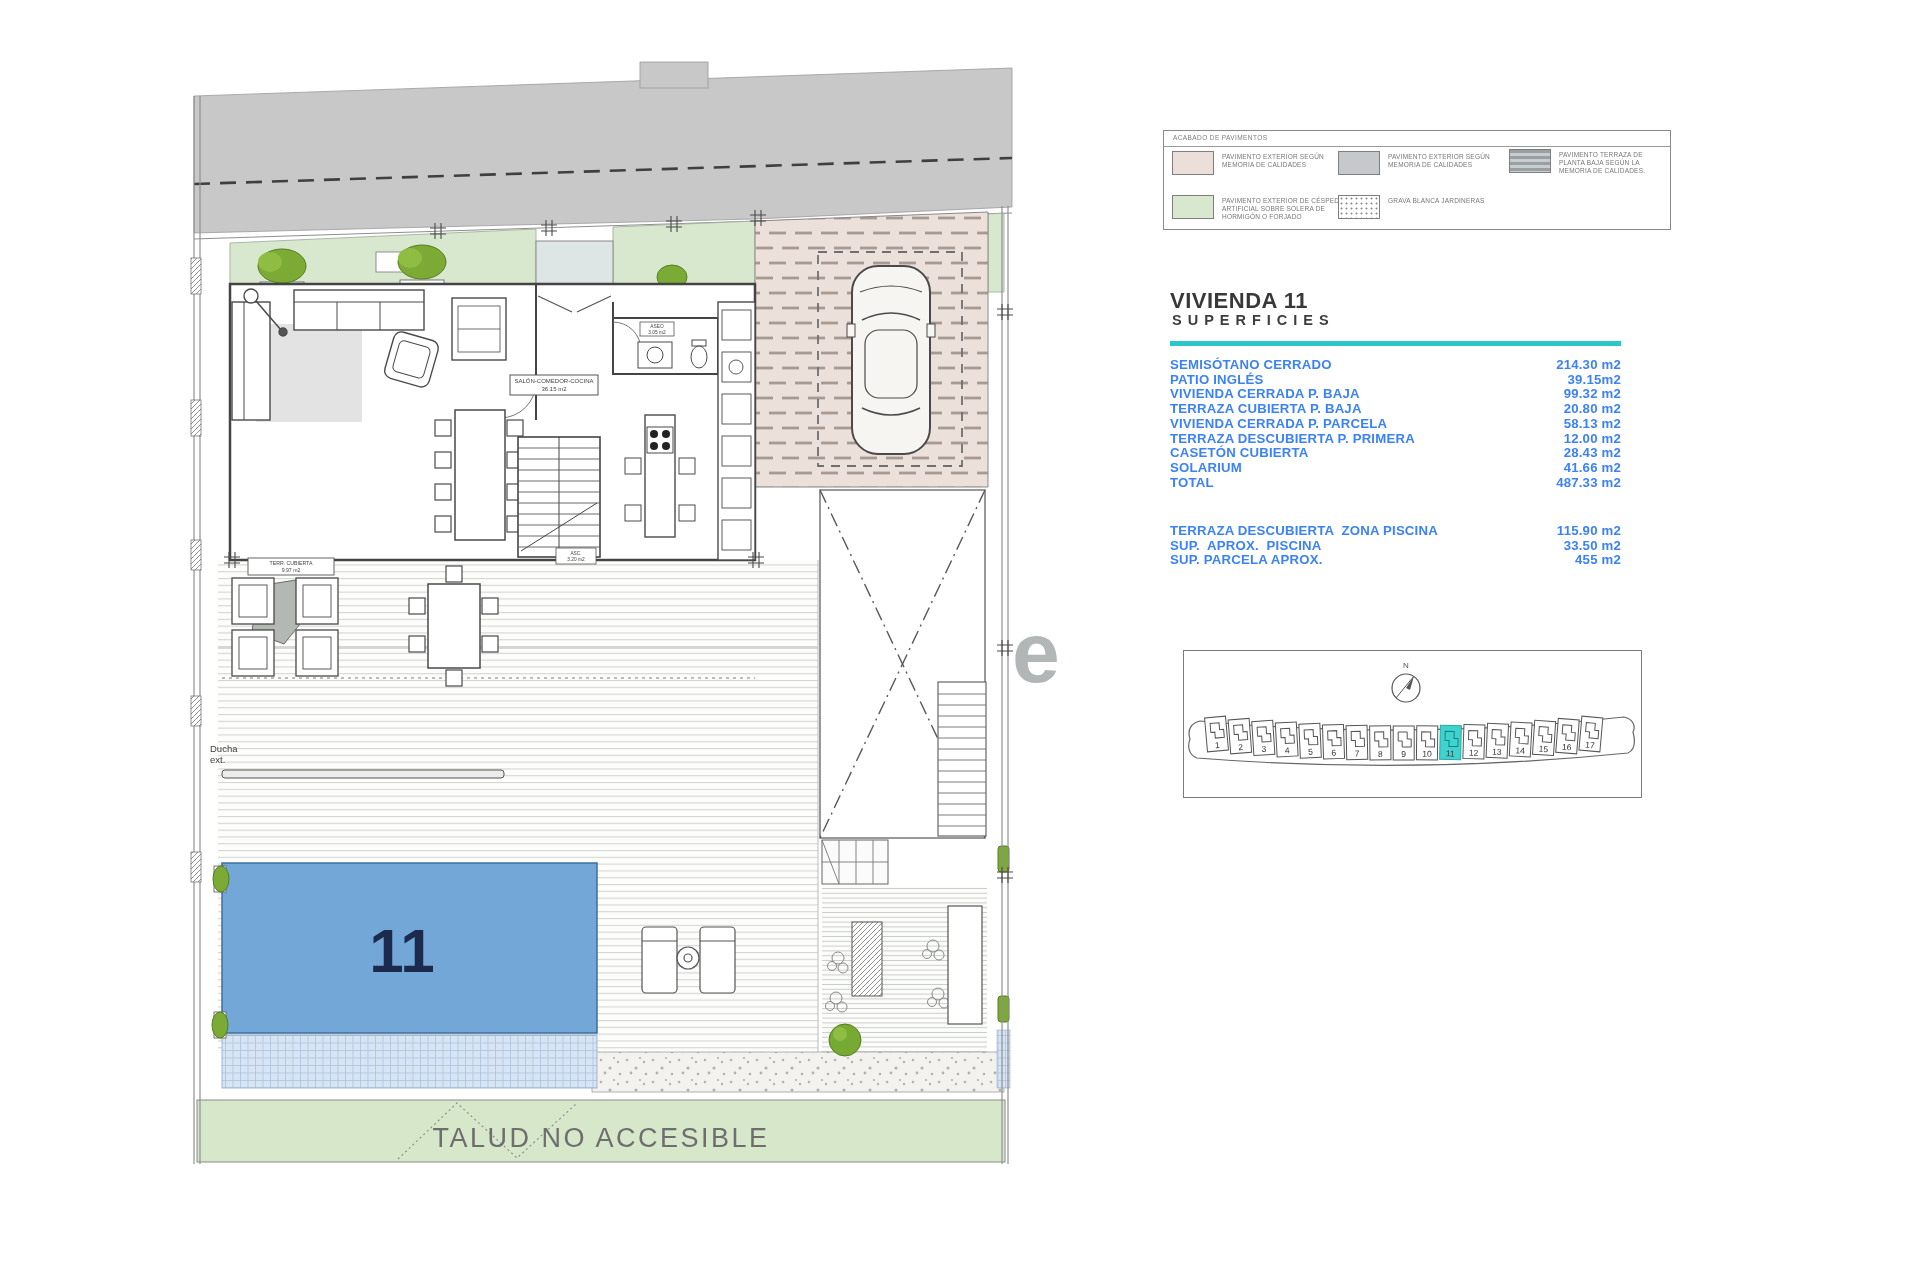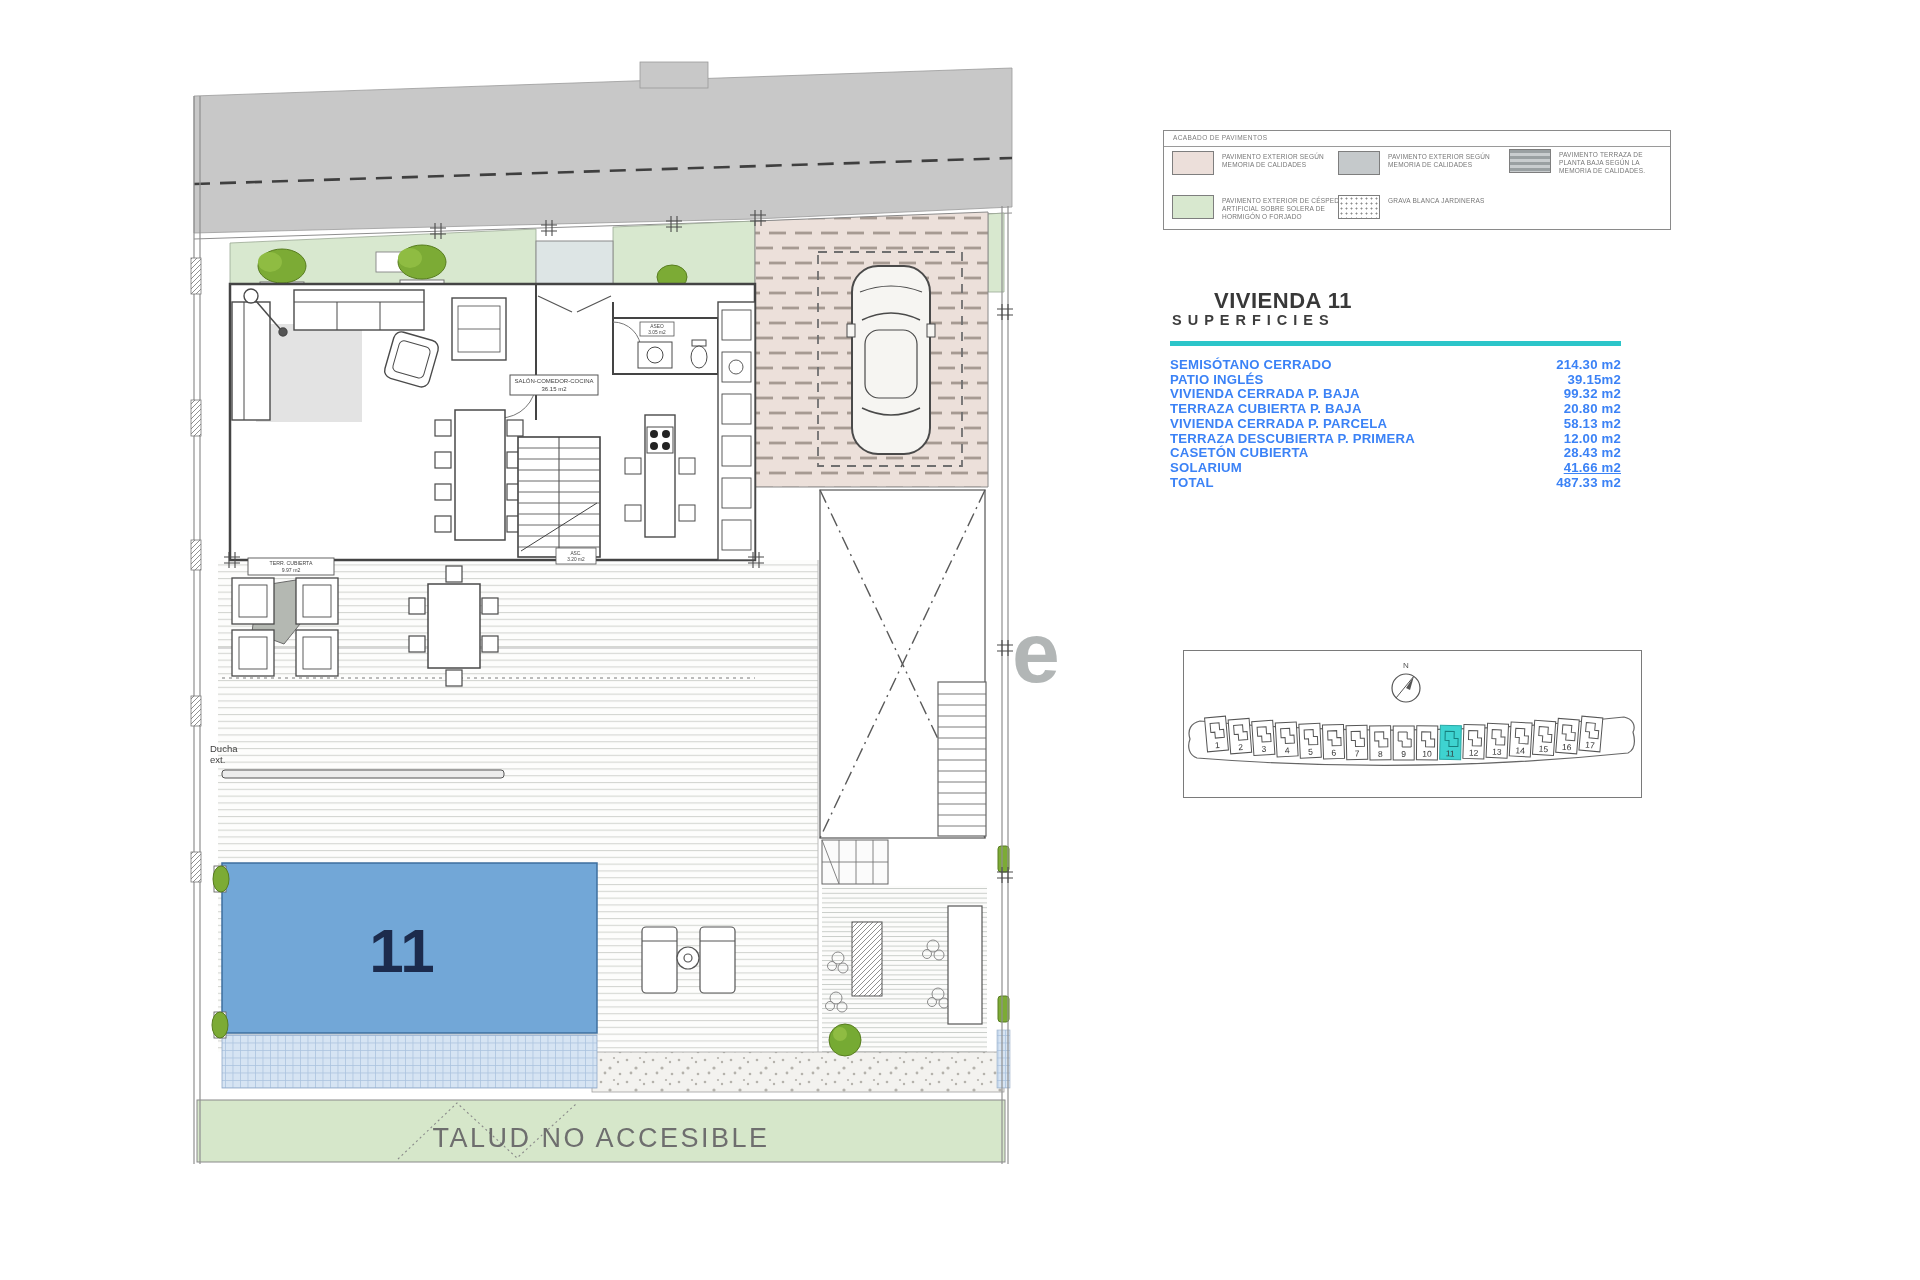--- a/index.html
+++ b/index.html
@@ -15,28 +15,28 @@
   .legend-rule{position:absolute;left:0;right:0;top:15px;border-top:1px solid #9a9a9a;}
   .lg-item{position:absolute;}
   .lg-sw{position:absolute;width:42px;height:24px;border:1px solid #7e7e7e;box-sizing:border-box;}
   .sw-pink{background:#ecdfda;}
   .sw-gray{background:#c5c9cb;}
   .sw-striped{background:repeating-linear-gradient(180deg,#9aa0a2 0 3px,#c9cdcf 3px 6px);}
   .sw-green{background:#d8e8cf;}
   .sw-dots{background-color:#fff;background-image:radial-gradient(#8b8b8b 0.9px,transparent 1.1px);background-size:5px 5px;}
   .lg-label{position:absolute;font-size:6.5px;line-height:8px;color:#767676;letter-spacing:.2px;}
 
-  .summary-title{position:absolute;left:1170px;top:288px;font-size:22px;font-weight:700;color:#383838;letter-spacing:.5px;margin-left:44px;}
+  .summary-title{position:absolute;left:1170px;top:288px;font-size:22px;font-weight:700;color:#383838;letter-spacing:.5px;}
   .summary-sub{position:absolute;left:1172px;top:312px;font-size:14.5px;font-weight:700;color:#3d3d3d;letter-spacing:6px;}
   .teal-rule{position:absolute;left:1170px;top:341px;width:451px;height:5px;}
   .srows{position:absolute;left:1170px;top:358px;width:451px;}
   .srows.extra{top:524px;}
   .srow{display:flex;justify-content:space-between;font-size:13.2px;line-height:14.7px;
         font-weight:700;color:#3b82f6;letter-spacing:.2px;white-space:pre;}
-  .srow .u{text-decoration:underline;}
+  .srow .u{}
 
   .keyplan{position:absolute;left:1183px;top:650px;width:457px;height:146px;
            border:1.5px solid #7a7a7a;background:#fff;}
 </style>
 </head>
 <body>
 
 <div id="stage">
 
 <svg id="plan-svg" width="1920" height="1280" viewBox="0 0 1920 1280">
@@ -388,20 +388,25 @@
       <div class="srow"><span>SEMISÓTANO CERRADO</span><span>214.30 m2</span></div>
       <div class="srow"><span>PATIO INGLÉS</span><span>39.15m2</span></div>
       <div class="srow"><span>VIVIENDA CERRADA P. BAJA</span><span>99.32 m2</span></div>
       <div class="srow"><span>TERRAZA CUBIERTA P. BAJA</span><span>20.80 m2</span></div>
       <div class="srow"><span>VIVIENDA CERRADA P. PARCELA</span><span>58.13 m2</span></div>
       <div class="srow"><span>TERRAZA DESCUBIERTA P. PRIMERA</span><span>12.00 m2</span></div>
       <div class="srow"><span>CASETÓN CUBIERTA</span><span>28.43 m2</span></div>
       <div class="srow"><span>SOLARIUM</span><span class="u">41.66 m2</span></div>
       <div class="srow"><span>TOTAL</span><span>487.33 m2</span></div>
     </div>
+<div class="srows extra" id="summary-extra">
+      <div class="srow"><span>TERRAZA DESCUBIERTA  ZONA PISCINA</span><span>115.90 m2</span></div>
+      <div class="srow"><span>SUP.  APROX.  PISCINA</span><span>33.50 m2</span></div>
+      <div class="srow"><span>SUP. PARCELA APROX.</span><span>455 m2</span></div>
+    </div>
 
 <div class="keyplan">
   <svg id="keyplan-svg" width="454" height="143" viewBox="0 0 454 143">
     <g>
       <text x="222" y="17" font-size="8" fill="#555" text-anchor="middle">N</text>
       <circle cx="222" cy="37" r="14" fill="none" stroke="#555" stroke-width="1.2"></circle>
       <line x1="212" y1="47" x2="230" y2="25" stroke="#555" stroke-width="1"></line>
       <path d="M222,37 L230,25 L226,39 Z" fill="#555"></path>
     </g>
     <path d="M16,70 Q227,90 440,66 C449,68 452,75 449,81 C452,92 450,99 444,102 Q227,124 13,107 C5,104 3,96 6,88 C3,79 7,72 16,70 Z" fill="#fff" stroke="#666" stroke-width="1.2"></path>

